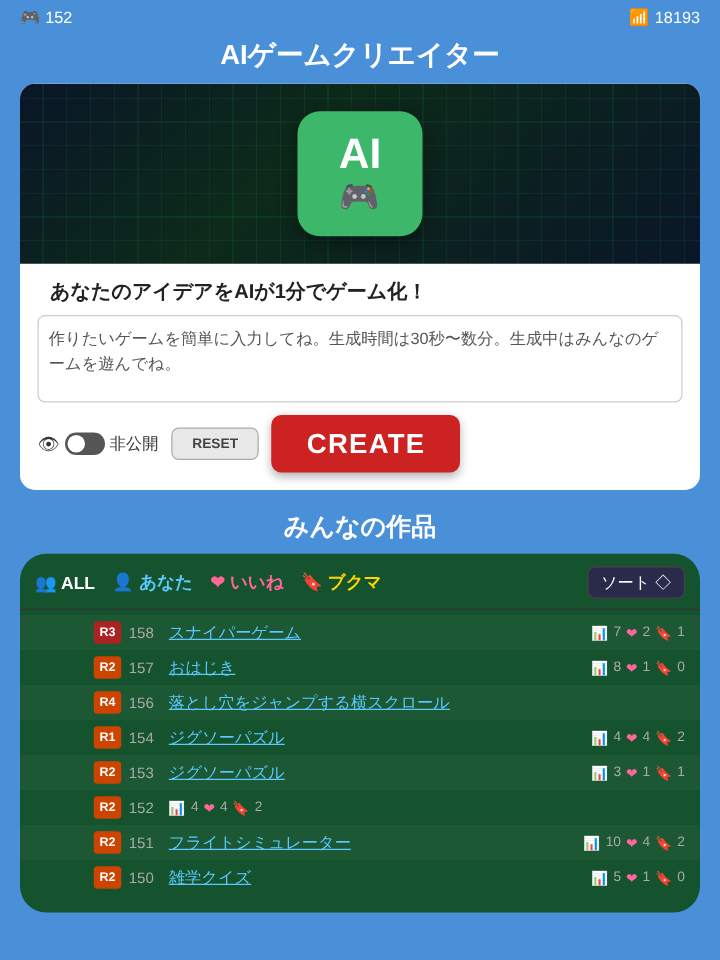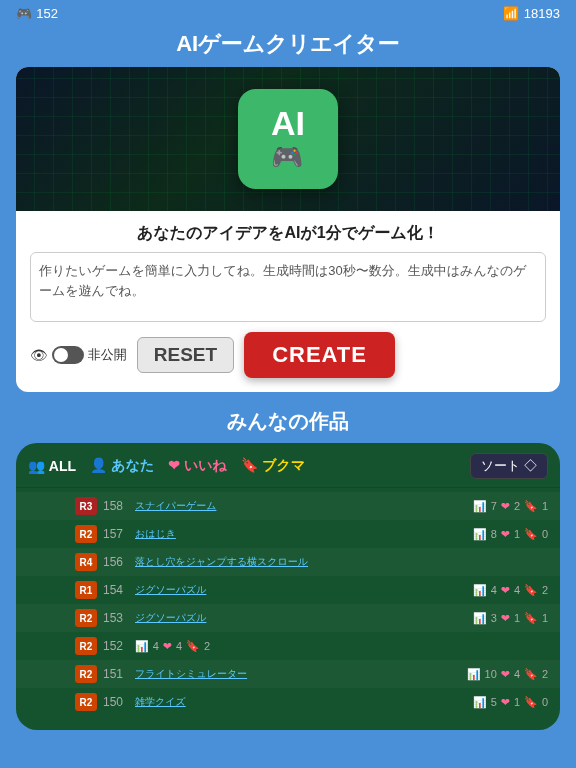--- a/index.html
+++ b/index.html
@@ -81,25 +81,25 @@
       font-weight: bold;
       line-height: 1;
     }
     .controller-icon {
       color: #fff;
       font-size: 26px;
       margin-top: 2px;
     }
 
     .hero-subtitle {
-      text-align: center;
+      text-align: left;
       font-size: 16px;
       font-weight: bold;
       color: #222;
-      padding: 12px 4px 8px;
+      padding: 12px 24px 8px;
     }
 
     .input-area {
       margin: 0 14px 10px;
       border: 1px solid #ccc;
       border-radius: 6px;
       padding: 8px;
       min-height: 70px;
       font-size: 13px;
       color: #555;
@@ -138,21 +138,21 @@
       height: 14px;
       background: #fff;
       border-radius: 50%;
     }
 
     .reset-btn {
       border: 1px solid #aaa;
       background: #e8e8e8;
       border-radius: 6px;
       padding: 6px 16px;
-      font-size: 19px;
+      font-size: 11px;
       font-weight: bold;
       color: #444;
       cursor: pointer;
     }
 
     .create-btn {
       background: #cc2222;
       border: none;
       border-radius: 8px;
       padding: 10px 28px;
@@ -251,21 +251,21 @@
       font-size: 12px;
       width: 26px;
       text-align: left;
       flex-shrink: 0;
     }
 
     .game-link {
       color: #5bc8ff;
       text-decoration: underline;
       flex: 1;
-      font-size: 10px;
+      font-size: 13px;
     }
 
     .game-stats {
       display: flex;
       align-items: center;
       gap: 4px;
       color: #aaa;
       font-size: 11px;
       flex-shrink: 0;
     }

